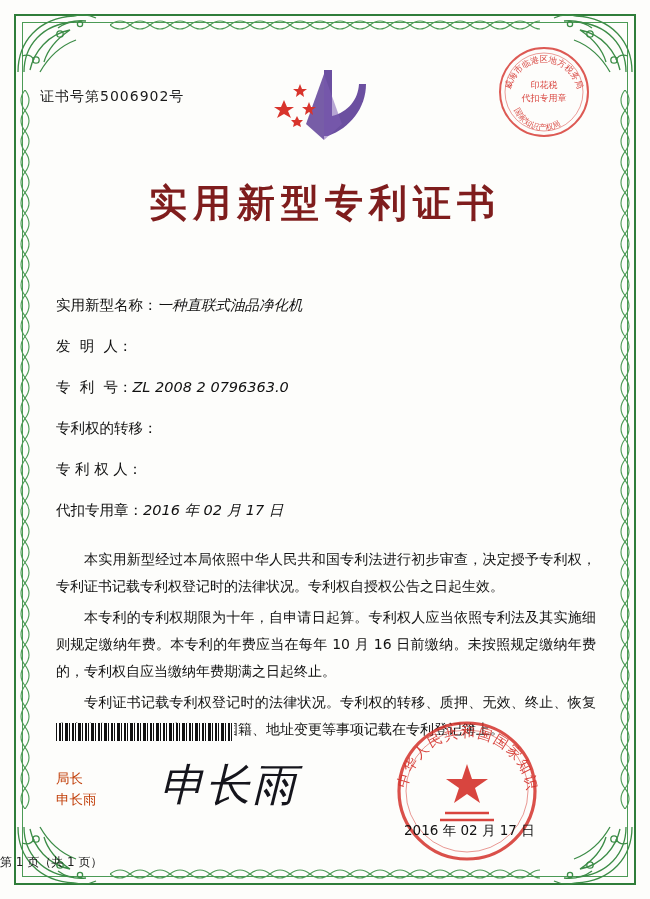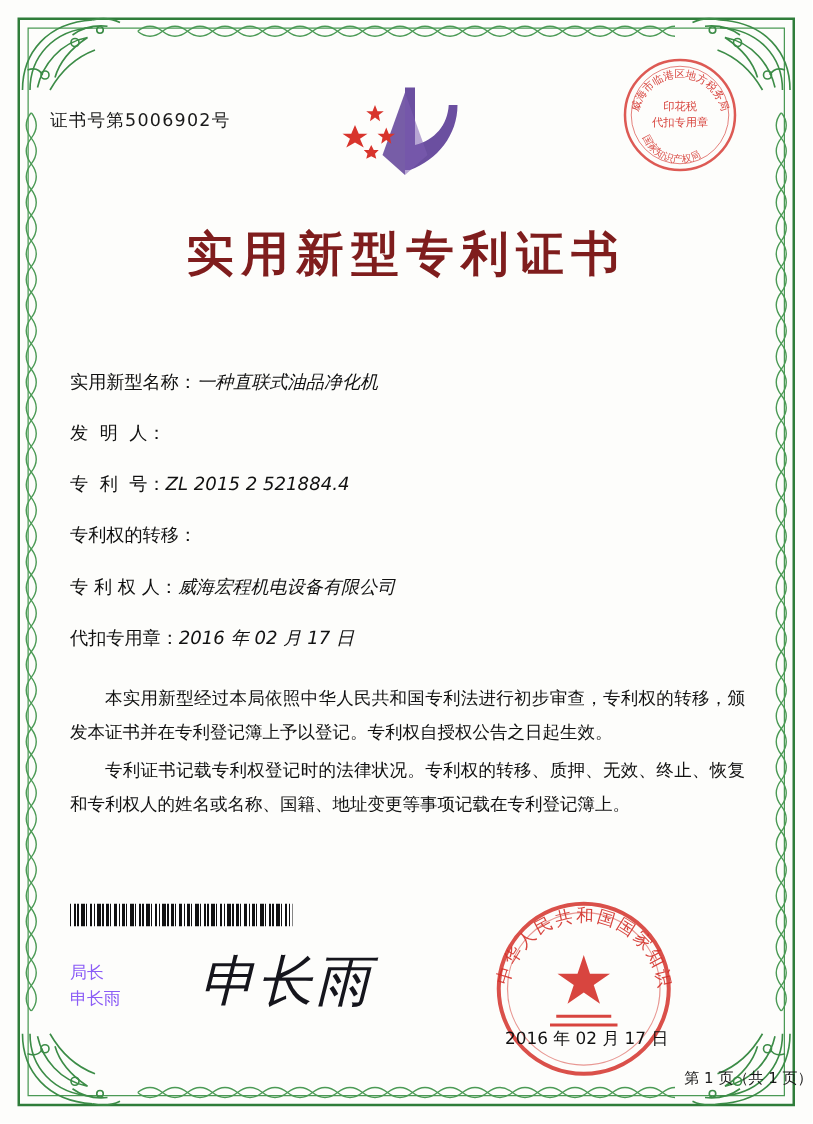--- a/index.html
+++ b/index.html
@@ -158,21 +158,21 @@
       #fff 12px, #fff 13px
     );
   }
 
   
   .sig-block {
     position: absolute;
     left: 56px;
     top: 768px;
     font-size: 13.5px;
-    color: #8b5cf6;
+    color: #c2410c;
     line-height: 21px;
   }
   .sig-script {
     position: absolute;
     left: 160px;
     top: 756px;
     font-family: "DejaVu Serif", "Liberation Serif", serif;
     font-size: 44px;
     font-style: italic;
     color: #15151c;
@@ -194,21 +194,21 @@
     top: 822px;
     font-size: 13.5px;
     color: #111;
     white-space: nowrap;
   }
 
   .page-foot {
     position: absolute;
     left: 0; right: 0;
     bottom: 28px;
-    text-align: right;
+    text-align: left;
     font-size: 12px;
     color: #1a1a1a;
   }
 </style>
 </head>
 <body>
 
 <div id="cert">
 
   <div class="border-outer"></div>
@@ -350,37 +350,37 @@
   <div class="fields">
     <div class="field">
       <span class="flabel">实用新型名称：</span>
       <span class="fvalue">一种直联式油品净化机</span>
     </div>
     <div class="field">
       <span class="flabel">发  明  人：</span>
     </div>
     <div class="field">
       <span class="flabel">专  利  号：</span>
-      <span class="fvalue">ZL 2015 2 521884.4</span>
+      <span class="fvalue">ZL 2008 2 0796363.0</span>
     </div>
     <div class="field">
       <span class="flabel">专利权的转移：</span>
     </div>
     <div class="field">
       <span class="flabel">专 利 权 人：</span>
-      <span class="fvalue">威海宏程机电设备有限公司</span>
     </div>
     <div class="field">
       <span class="flabel">代扣专用章：</span>
       <span class="fvalue">2016 年 02 月 17 日</span>
     </div>
   </div>
 
   <div class="body-text">
-    <p>本实用新型经过本局依照中华人民共和国专利法进行初步审查，专利权的转移，颁发本证书并在专利登记簿上予以登记。专利权自授权公告之日起生效。</p>
+    <p>本实用新型经过本局依照中华人民共和国专利法进行初步审查，决定授予专利权，专利证书记载专利权登记时的法律状况。专利权自授权公告之日起生效。</p>
+    <p>本专利的专利权期限为十年，自申请日起算。专利权人应当依照专利法及其实施细则规定缴纳年费。本专利的年费应当在每年 10 月 16 日前缴纳。未按照规定缴纳年费的，专利权自应当缴纳年费期满之日起终止。</p>
     <p>专利证书记载专利权登记时的法律状况。专利权的转移、质押、无效、终止、恢复和专利权人的姓名或名称、国籍、地址变更等事项记载在专利登记簿上。</p>
   </div>
 
   <div class="barcode"></div>
 
   <div class="sig-block">
     <div>局长</div>
     <div>申长雨</div>
   </div>
   <div class="sig-script">申长雨</div>

